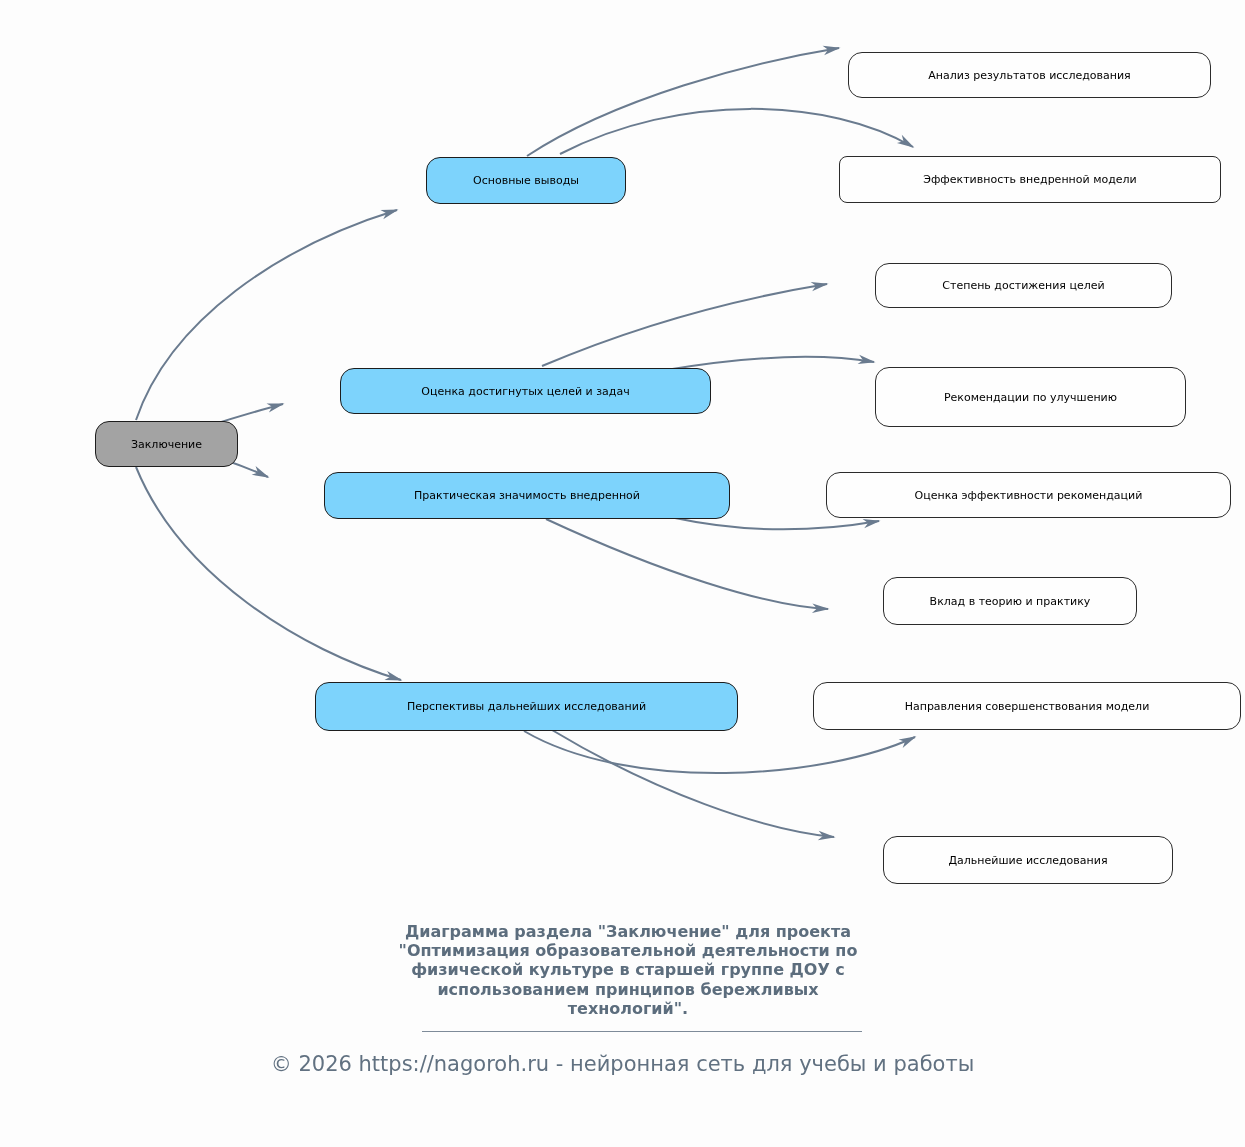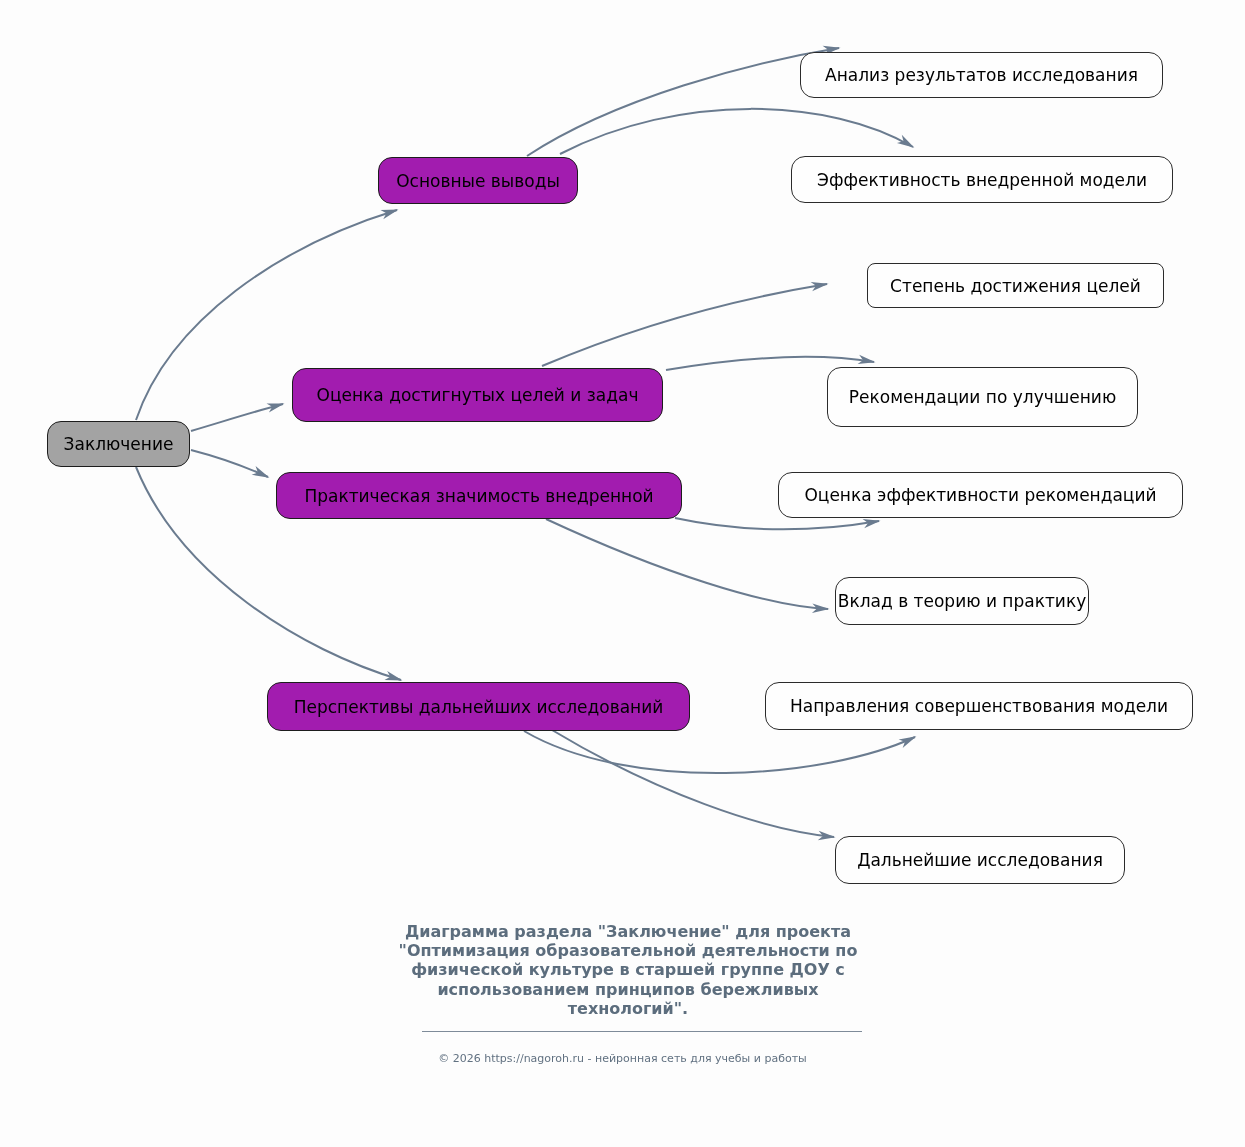--- a/index.html
+++ b/index.html
@@ -18,28 +18,29 @@
     width: 1245px; height: 1147px;
   }
   .node {
     position: absolute;
     box-sizing: border-box;
     display: flex;
     align-items: center;
     justify-content: center;
     border: 1.6px solid #1d1d1d;
     border-radius: 14px;
-    font-size: 17px;
+    font-size: 11px;
     color: #000000;
     white-space: nowrap;
     text-align: center;
     padding: 0 26px;
+    margin-left: 48px;
   }
   .node.root   { background: #a3a3a3; }
-  .node.branch { background: #a21caf; }
+  .node.branch { background: #7dd3fc; }
   .node.leaf   { background: #fefefe; border-color: #2b2b2b; }
   .caption {
     position: absolute;
     left: 322px;
     top: 922px;
     width: 612px;
     text-align: center;
     font-weight: bold;
     font-size: 16px;
     line-height: 1.2;
@@ -52,21 +53,21 @@
     top: 1031px;
     width: 440px;
     border-top: 1.5px solid #7e8b99;
   }
   .footer {
     position: absolute;
     left: 0;
     top: 1052px;
     width: 100%;
     text-align: center;
-    font-size: 11px;
+    font-size: 21px;
     color: #617181;
   }
 </style>
 </head>
 <body>
 
 <div class="canvas">
 
   <svg class="edges" viewBox="0 0 1245 1147" aria-hidden="true">
     <defs>
@@ -86,27 +87,27 @@
       <path d="M 675 518 C 745 533 815 532 879 521" marker-end="url(#arrow)"></path>
       <path d="M 546 519 C 660 572 765 606 828 609" marker-end="url(#arrow)"></path>
       <path d="M 524 731 C 630 793 825 779 915 737" marker-end="url(#arrow)"></path>
       <path d="M 552 730 C 655 792 762 830 834 837" marker-end="url(#arrow)"></path>
     </g>
   </svg>
 
   <div class="node root" style="left:47px; top:421px; width:143px; height:46px;">Заключение</div>
 
   <div class="node branch" style="left:378px; top:157px; width:200px; height:47px;">Основные выводы</div>
-  <div class="node branch" style="left:292px; top:368px; width:371px; height:54px;">Оценка достигнутых целей и задач</div>
+  <div class="node branch" style="left:292px; top:368px; width:371px; height:46px;">Оценка достигнутых целей и задач</div>
   <div class="node branch" style="left:276px; top:472px; width:406px; height:47px;">Практическая значимость внедренной</div>
   <div class="node branch" style="left:267px; top:682px; width:423px; height:49px;">Перспективы дальнейших исследований</div>
 
   <div class="node leaf" style="left:800px; top:52px; width:363px; height:46px;">Анализ результатов исследования</div>
-  <div class="node leaf" style="left:791px; top:156px; width:382px; height:47px;">Эффективность внедренной модели</div>
-  <div class="node leaf" style="left:867px; top:263px; width:297px; height:45px;border-radius:8px;">Степень достижения целей</div>
+  <div class="node leaf" style="left:791px; top:156px; width:382px; height:47px;border-radius:8px;">Эффективность внедренной модели</div>
+  <div class="node leaf" style="left:827px; top:263px; width:297px; height:45px;">Степень достижения целей</div>
   <div class="node leaf" style="left:827px; top:367px; width:311px; height:60px;">Рекомендации по улучшению</div>
   <div class="node leaf" style="left:778px; top:472px; width:405px; height:46px;">Оценка эффективности рекомендаций</div>
   <div class="node leaf" style="left:835px; top:577px; width:254px; height:48px;">Вклад в теорию и практику</div>
   <div class="node leaf" style="left:765px; top:682px; width:428px; height:48px;text-align:right;">Направления совершенствования модели</div>
   <div class="node leaf" style="left:835px; top:836px; width:290px; height:48px;">Дальнейшие исследования</div>
 
   <div class="caption">Диаграмма раздела "Заключение" для проекта
 "Оптимизация образовательной деятельности по
 физической культуре в старшей группе ДОУ с
 использованием принципов бережливых

